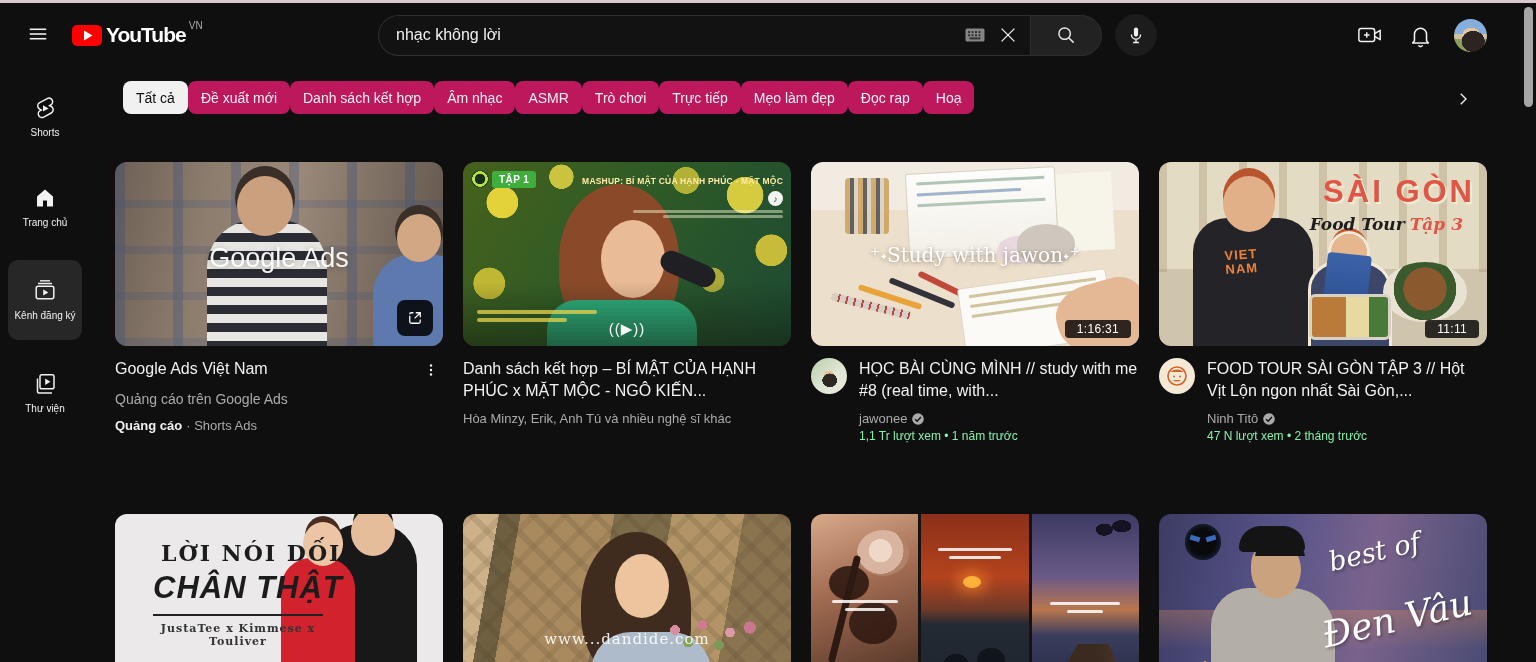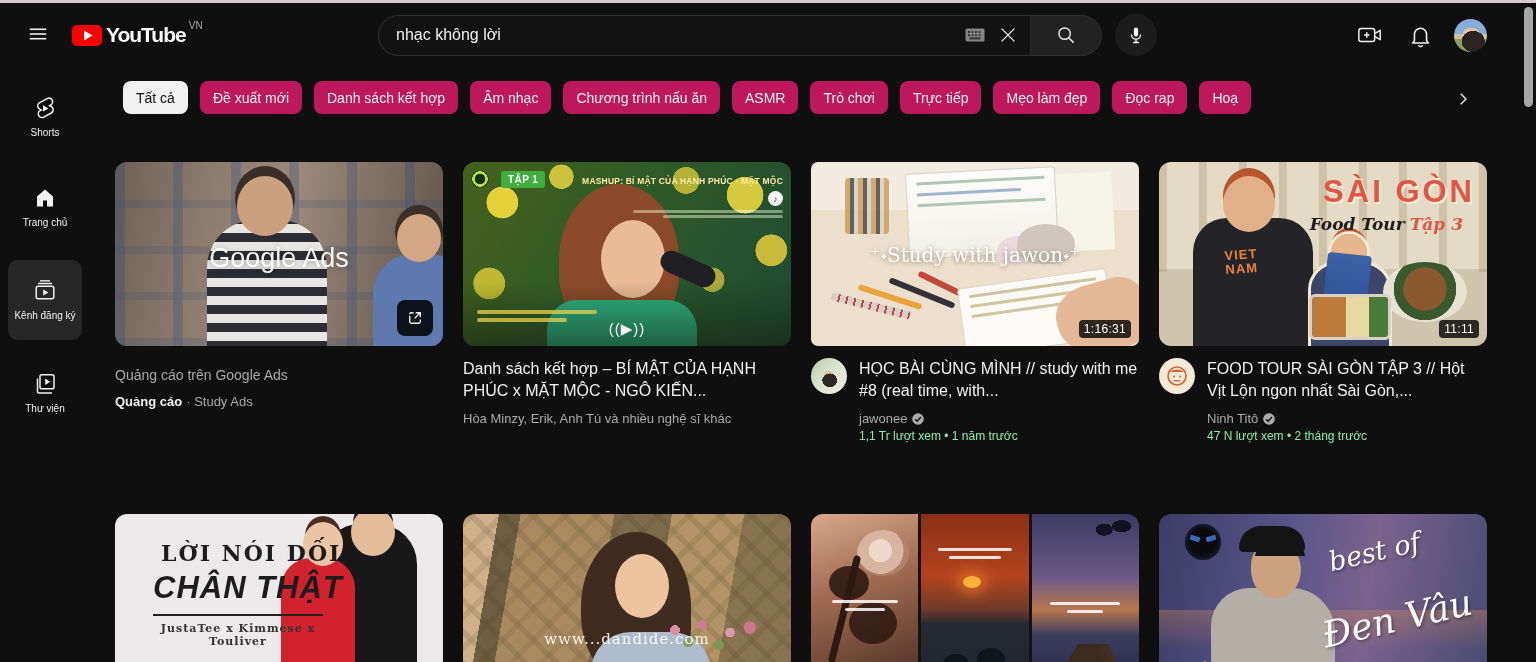--- a/index.html
+++ b/index.html
@@ -39,34 +39,34 @@
   .content { display:flex; height:598px; }
   .sidebar { width:90px; flex:0 0 90px; display:flex; flex-direction:column; align-items:center; padding-top:16px; }
   .side-item { width:74px; min-height:74px; border-radius:10px; display:flex; flex-direction:column; align-items:center; justify-content:center; gap:7px; font-size:10px; color:#f1f1f1; cursor:pointer; margin-bottom:16px; padding:6px 2px; text-align:center; }
   .side-item.active { background:#272727; min-height:80px; }
   .side-item svg { flex:0 0 auto; }
 
   main { flex:1; position:relative; }
 
   
   .chips-row { position:relative; padding:17px 0 0 33px; height:50px; }
-  .chips { display:flex; gap:12px; width:1340px; overflow:hidden; }
+  .chips { display:flex; width:1340px; overflow:hidden; }
   .chip { flex:0 0 auto; height:33px; padding:0 13px; border-radius:8px; background:#be185d; color:#f1f1f1; font-size:14px; font-weight:500; border:0; display:flex; align-items:center; cursor:pointer; font-family:"Liberation Sans", sans-serif; }
   .chip.selected { background:#f1f1f1; color:#0f0f0f; }
   .chips-fade { position:absolute; top:10px; right:60px; width:110px; height:48px; background:linear-gradient(90deg, rgba(15,15,15,0) 0%, #0f0f0f 70%); pointer-events:none; }
   .chips-next { position:absolute; right:58px; top:20px; width:30px; height:30px; border-radius:50%; }
 
   
   .grid { padding-left:25px; margin-top:48px; }
   .vrow { display:flex; gap:20px; }
   .vrow.row1 { height:312px; }
   .vrow.row2 { margin-top:40px; }
   .card { width:328px; }
   .thumb { width:328px; height:184px; border-radius:12px; position:relative; overflow:hidden; cursor:pointer; background:#222; }
-  .duration { position:absolute; right:8px; bottom:8px; background:rgba(0,0,0,.8); color:#fff; font-size:12px; font-weight:500; padding:2px 5px; border-radius:4px; letter-spacing:.3px; }
+  .duration { position:absolute; right:8px; bottom:8px; background:rgba(0,0,0,.8); color:#fff; font-size:12px; font-weight:500; padding:2px 12px; border-radius:4px; letter-spacing:.3px; }
 
   .info { display:flex; margin-top:12px; }
   .ch-avatar { width:36px; height:36px; border-radius:50%; flex:0 0 36px; margin-right:12px; cursor:pointer; }
   .meta-col { flex:1; min-width:0; }
   .title-row { display:flex; align-items:flex-start; }
   .v-title { font-size:16px; font-weight:500; line-height:22px; color:#f1f1f1; max-height:44px; overflow:hidden; cursor:pointer; flex:1; }
   .kebab { width:24px; height:24px; flex:0 0 24px; margin-left:4px; }
   .byline { margin-top:9px; font-size:13px; color:#aaaaaa; cursor:pointer; display:flex; align-items:center; gap:4px; }
   .v-meta { margin-top:3px; font-size:12px; color:#86efac; }
   .ad-sub { margin-top:9px; font-size:14px; color:#aaaaaa; }
@@ -99,36 +99,36 @@
       radial-gradient(22px 22px at 68% 10%, rgba(235,215,60,.7) 0 60%, transparent 62%),
       radial-gradient(26px 26px at 94% 48%, rgba(240,214,60,.8) 0 60%, transparent 62%),
       radial-gradient(20px 20px at 76% 64%, rgba(228,206,64,.7) 0 60%, transparent 62%),
       radial-gradient(26px 26px at 8% 66%,  rgba(236,214,56,.75) 0 60%, transparent 62%),
       radial-gradient(18px 18px at 46% 24%, rgba(230,214,84,.55) 0 60%, transparent 62%),
       linear-gradient(120deg,#46611c 0%,#2f5b26 45%,#1d4a33 100%); }
   .t-mix .singer-hair { position:absolute; left:96px; top:22px; width:120px; height:150px; border-radius:50% 50% 40% 40%; background:#8a4a2a; }
   .t-mix .singer-face { position:absolute; left:138px; top:58px; width:64px; height:78px; border-radius:50%; background:#e9bb96; }
   .t-mix .singer-top { position:absolute; left:84px; top:138px; width:150px; height:60px; border-radius:30px 30px 0 0; background:#2db380; }
   .t-mix .mic { position:absolute; left:196px; top:96px; width:58px; height:22px; border-radius:11px; background:#1f1f24; transform:rotate(24deg); }
-  .ep-badge { position:absolute; left:8px; top:8px; display:flex; align-items:center; gap:12px; }
+  .ep-badge { position:absolute; left:8px; top:8px; display:flex; align-items:center; gap:3px; }
   .ep-logo { width:18px; height:18px; border-radius:50%; background:radial-gradient(circle,#163018 0 40%, #b9e045 41% 60%, #2a4a1e 61%); }
   .ep-tag { background:#3fae3c; color:#fff; font-size:10px; font-weight:700; padding:3px 7px; border-radius:3px; letter-spacing:.4px; }
   .mix-top-right { position:absolute; top:9px; right:8px; text-align:right; max-width:210px; }
   .mix-title { font-size:8.5px; font-weight:700; color:#ffe9a8; letter-spacing:.2px; display:inline-block; vertical-align:middle; }
   .note-circle { display:inline-flex; vertical-align:middle; margin-left:4px; width:15px; height:15px; border-radius:50%; background:#f4f4f4; color:#2a5a2a; font-size:9px; align-items:center; justify-content:center; font-weight:700; }
   .mix-credits { margin-top:3px; opacity:.8; }
   .mix-credits i { display:block; height:3px; background:#ffd; opacity:.55; border-radius:2px; margin:2px 0 0 auto; }
   .mix-bottom { position:absolute; left:0; right:0; bottom:0; height:64px; background:linear-gradient(transparent, rgba(20,30,15,.55)); }
   .mix-play { position:absolute; left:0; right:0; bottom:8px; text-align:center; color:#fff; font-size:15px; letter-spacing:1px; opacity:.95; }
   .mix-lyrics i { position:absolute; display:block; height:4px; background:#e8d44f; opacity:.75; border-radius:2px; }
   .mix-lyrics i:nth-child(1){ left:14px; bottom:32px; width:120px; }
   .mix-lyrics i:nth-child(2){ left:14px; bottom:24px; width:90px; }
 
   
-  .t-study { background:linear-gradient(#f1ebe2 0 26%, #ece0cd 26% 100%);border-radius:7px; }
+  .t-study { background:linear-gradient(#f1ebe2 0 26%, #ece0cd 26% 100%); }
   .t-study .book { position:absolute; left:96px; top:8px; width:150px; height:86px; background:linear-gradient(#fdfdfb,#f2efe6); border:1px solid #d8d2c2; transform:rotate(-3deg); border-radius:3px; box-shadow:60px 4px 0 -4px #f7f4ea; }
   .t-study .book i { display:block; height:3px; background:#9fb8a8; margin:8px 10px 0; opacity:.8; }
   .t-study .book i:nth-child(2){ background:#8aa3c0; width:70%; }
   .t-study .pens-cup { position:absolute; left:34px; top:16px; width:44px; height:56px; background:repeating-linear-gradient(90deg,#caa05a 0 5px,#4a4a4a 5px 9px,#d9cfc0 9px 13px); border-radius:4px; opacity:.85; }
   .t-study .plush { position:absolute; right:64px; top:62px; width:58px; height:40px; border-radius:50% 50% 40% 40%; background:#cfc6bd; box-shadow:-26px 6px 0 -6px #e9d9de; }
   .t-study .pen { position:absolute; height:6px; border-radius:3px; }
   .t-study .pen1 { left:46px; top:132px; width:66px; background:#e8a43a; transform:rotate(18deg); }
   .t-study .pen2 { left:76px; top:128px; width:70px; background:#33323a; transform:rotate(22deg); }
   .t-study .pen3 { left:104px; top:124px; width:72px; background:#c2483a; transform:rotate(26deg); }
   .t-study .ruler { left:20px; top:140px; width:80px; background:repeating-linear-gradient(90deg,#d8cfc4 0 6px,#b44 6px 8px); transform:rotate(14deg); position:absolute; height:8px; border-radius:2px; }
@@ -335,21 +335,20 @@
     </div>
   </nav>
 
   <main>
     <div class="chips-row">
       <div class="chips">
         <button class="chip selected">Tất cả</button>
         <button class="chip">Đề xuất mới</button>
         <button class="chip">Danh sách kết hợp</button>
         <button class="chip">Âm nhạc</button>
-        <button class="chip">Chương trình nấu ăn</button>
         <button class="chip">ASMR</button>
         <button class="chip">Trò chơi</button>
         <button class="chip">Trực tiếp</button>
         <button class="chip">Mẹo làm đẹp</button>
         <button class="chip">Đọc rap</button>
         <button class="chip">Hoạ</button>
       </div>
       <div class="chips-fade"></div>
       <button class="icon-btn chips-next">
         <svg width="18" height="18" viewBox="0 0 24 24">
@@ -372,22 +371,34 @@
             <div class="ads-text">Google Ads</div>
             <div class="ext-box">
               <svg width="18" height="18" viewBox="0 0 24 24">
                   <path d="M5 7 a2 2 0 0 1 2-2 h3 M19 14 v3 a2 2 0 0 1-2 2 H7 a2 2 0 0 1-2-2 V9" stroke="#fff" stroke-width="1.7" fill="none"></path>
                   <path d="M13 5 h6 v6 M19 5 L11.5 12.5" stroke="#fff" stroke-width="1.7" fill="none"></path>
                 </svg>
             </div>
           </div>
           <div class="info">
             <div class="meta-col">
+              <div class="title-row">
+                <div class="v-title">Google Ads Việt Nam</div>
+                <button class="icon-btn kebab">
+                  <svg width="18" height="18" viewBox="0 0 24 24">
+                      <g fill="#f1f1f1">
+                        <circle cx="12" cy="6" r="1.6"></circle>
+                        <circle cx="12" cy="12" r="1.6"></circle>
+                        <circle cx="12" cy="18" r="1.6"></circle>
+                      </g>
+                    </svg>
+                </button>
+              </div>
               <div class="ad-sub">Quảng cáo trên Google Ads</div>
-              <div class="ad-line"><b>Quảng cáo</b><span>· Study Ads</span></div>
+              <div class="ad-line"><b>Quảng cáo</b><span>· Shorts Ads</span></div>
             </div>
           </div>
         </div>
 
         <div class="card">
           <div class="thumb t-mix">
             <div class="singer-hair"></div>
             <div class="singer-face"></div>
             <div class="singer-top"></div>
             <div class="mic"></div>

